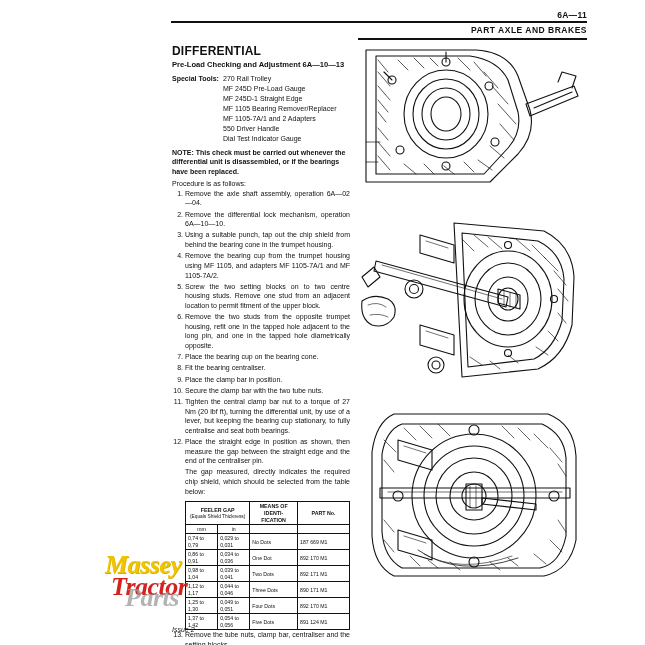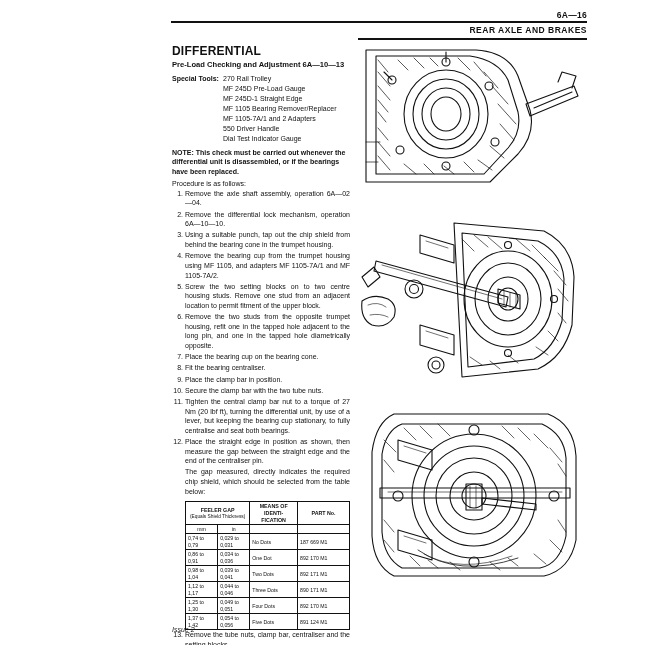--- a/index.html
+++ b/index.html
@@ -248,23 +248,23 @@
   #fig1 { left: 358px; top: 42px; width: 228px; height: 155px; }
   #fig2 { left: 358px; top: 205px; width: 228px; height: 190px; }
   #fig3 { left: 358px; top: 400px; width: 228px; height: 190px; }
   .fig svg { display: block; }
 </style>
 </head>
 <body>
 
 <div class="page">
 
-  <div class="hdr-page-num">6A—16</div>
+  <div class="hdr-page-num">6A—11</div>
   <div class="hdr-rule-top"></div>
-  <div class="hdr-title">REAR AXLE AND BRAKES</div>
+  <div class="hdr-title">PART AXLE AND BRAKES</div>
   <div class="hdr-rule-bot"></div>
 
   <div class="col-left">
 
     <div class="sec-title">DIFFERENTIAL</div>
     <div class="sub-title">Pre-Load Checking and Adjustment   6A—10—13</div>
 
     <div class="tools-list">
       <div class="tools-row">
         <span class="lbl">Special Tools:</span>
@@ -361,20 +361,25 @@
 
     <ol class="steps tail">
       <li><span class="num">13.</span><span>Remove the tube nuts, clamp bar, centraliser and the setting blocks.</span></li>
 
     </ol>
 
   </div>
 
   <div class="issue">Issue 2</div>
 
+  <div class="watermark">
+    <div class="wm-line1">Massey</div>
+    <div class="wm-line2">Tractor</div>
+    <div class="wm-line3">Parts</div>
+  </div>
 
   <div class="fig" id="fig1">
     <svg width="228" height="155" viewBox="0 0 228 155" xmlns="http://www.w3.org/2000/svg">
       <g fill="none" stroke="#111" stroke-width="1.1" stroke-linejoin="round" stroke-linecap="round">
 
         <path d="M8 8 L118 8 Q150 10 160 34 L172 68 Q178 92 160 112 L132 140 L8 140 Z"></path>
 
         <path d="M18 14 L112 14 Q140 18 150 38 L160 70 Q164 90 150 106 L126 132 L18 132 Z"></path>
 
         <ellipse cx="88" cy="72" rx="42" ry="44"></ellipse>

